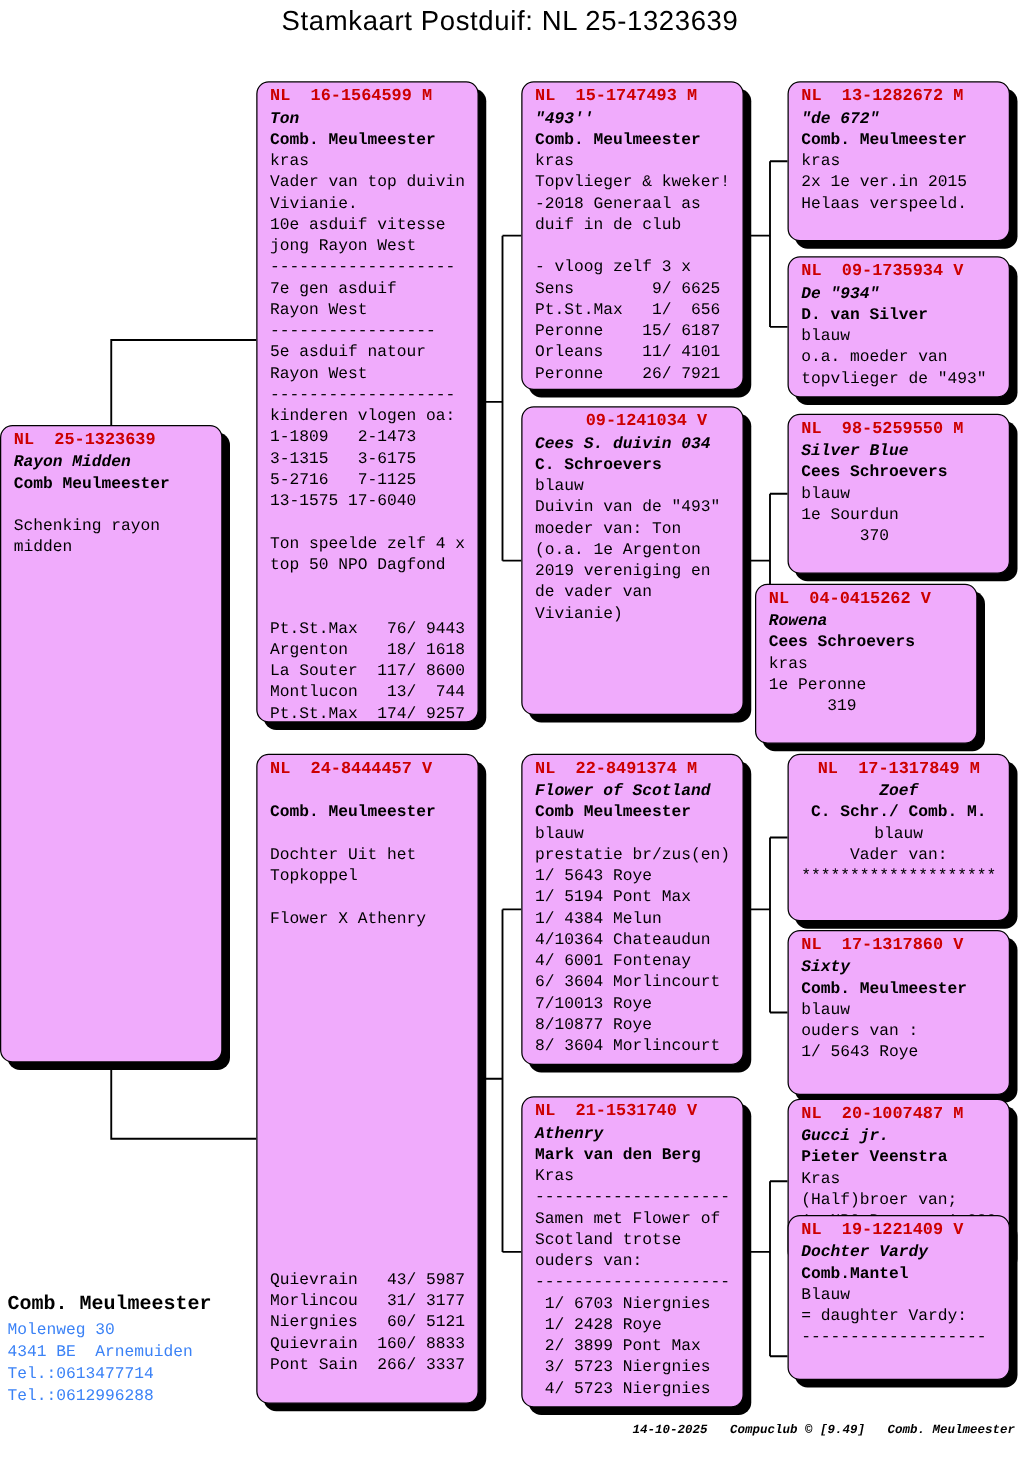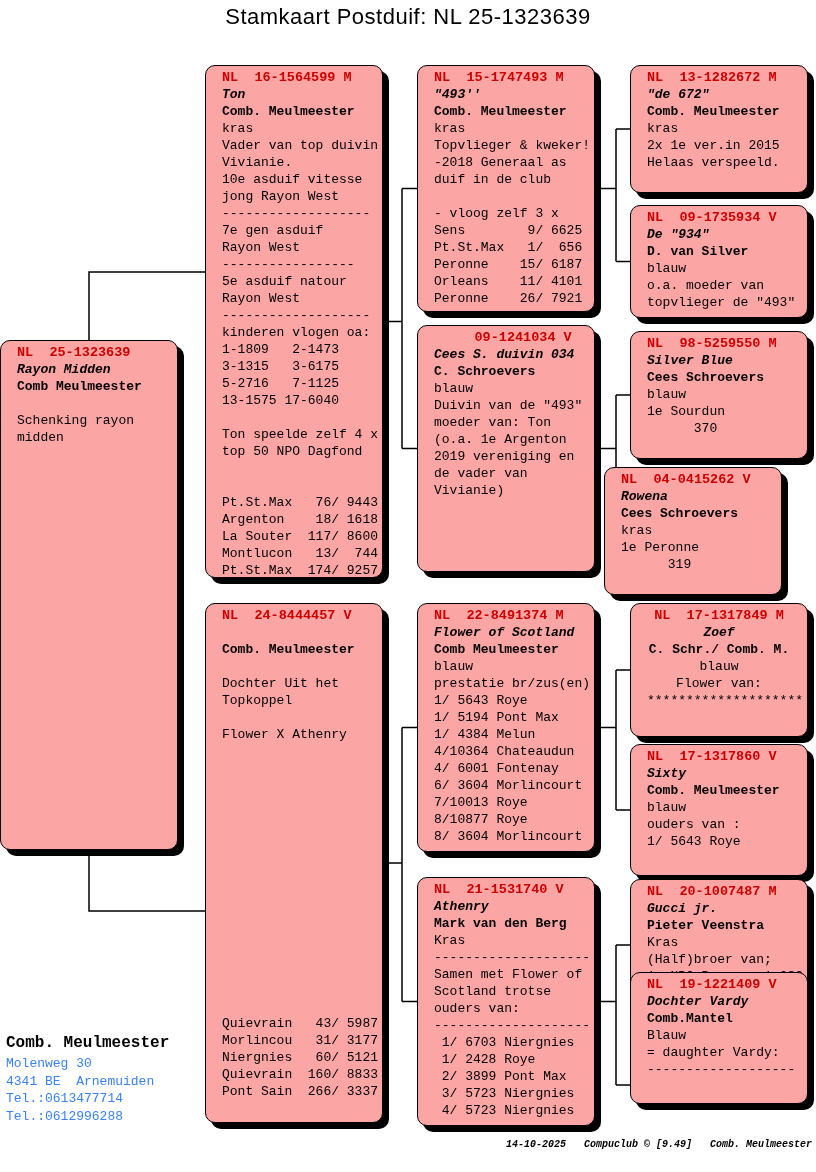--- a/index.html
+++ b/index.html
@@ -1,22 +1,22 @@
 <!DOCTYPE html>
 <html><head>
 <meta charset="utf-8">
 <style>
   html,body{margin:0;padding:0;background:#fff;}
   #page{position:relative;width:816px;height:1172px;background:#ffffff;overflow:hidden;
         font-family:"Liberation Mono",monospace;}
   #title{position:absolute;top:4px;left:0;width:816px;text-align:center;
          font:22px "Liberation Sans",sans-serif;color:#000;letter-spacing:.5px;}
   svg#connectors{position:absolute;left:0;top:0;}
-  .box{position:absolute;background:#fca5a5;border:1.6px solid #000;border-radius:10px;
-       box-shadow:6px 6px 0 #000;padding:3px 16px;box-sizing:border-box;}
+  .box{position:absolute;background:#f0abfc;border:1.6px solid #000;border-radius:10px;
+       box-shadow:6px 6px 0 #000;padding:3px 10px;box-sizing:border-box;}
   .ln{white-space:pre;font:13px/17px "Liberation Mono",monospace;color:#000;}
   .ln.red{color:#cc0000;font-weight:bold;font-size:13.5px;}
   .ln.name{font-weight:bold;font-style:italic;}
   .ln.owner{font-weight:bold;}
   #owner{position:absolute;left:6px;top:1031px;}
   #owner .oname{font:bold 16px/24px "Liberation Mono",monospace;white-space:pre;color:#000;}
   #owner .oline{font:13px/17.5px "Liberation Mono",monospace;white-space:pre;color:#3b82f6;}
   #footer{position:absolute;right:4px;top:1139px;white-space:pre;color:#000;
           font:italic bold 10px "Liberation Mono",monospace;}
 </style>
@@ -197,21 +197,21 @@
         <div class="ln owner">Cees Schroevers</div>
         <div class="ln plain">kras</div>
         <div class="ln plain">1e Peronne</div>
         <div class="ln plain">      319</div>
       </div>
       <div class="box" style="left: 630px; top: 603px; width: 178px; height: 134px; text-align: center;">
         <div class="ln red">NL  17-1317849 M</div>
         <div class="ln name">Zoef</div>
         <div class="ln owner">C. Schr./ Comb. M.</div>
         <div class="ln plain">blauw</div>
-        <div class="ln plain">Flower van:</div>
+        <div class="ln plain">Vader van:</div>
         <div class="ln plain">********************</div>
       </div>
       <div class="box" style="left: 630px; top: 744px; width: 178px; height: 132px;">
         <div class="ln red">NL  17-1317860 V</div>
         <div class="ln name">Sixty</div>
         <div class="ln owner">Comb. Meulmeester</div>
         <div class="ln plain">blauw</div>
         <div class="ln plain">ouders van :</div>
         <div class="ln plain">1/ 5643 Roye</div>
       </div>

